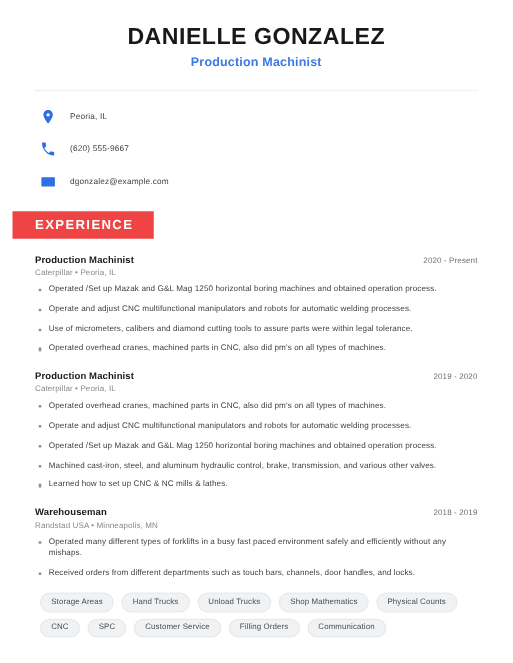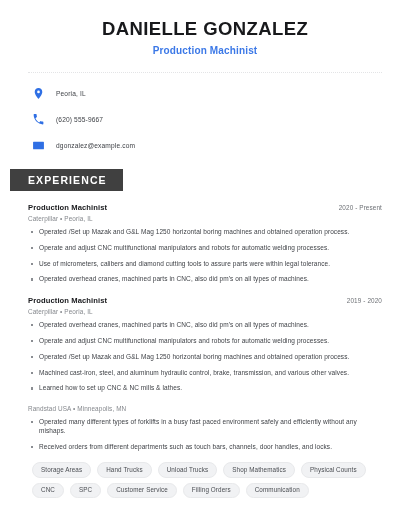--- a/index.html
+++ b/index.html
@@ -72,21 +72,21 @@
   .c-icon svg { display: block; }
   .c-text {
     font-size: 6.6px;
     color: #3c3f44;
     letter-spacing: 0.15px;
   }
 
   
   .section-badge {
     display: inline-block;
-    background: #404040;
+    background: #ef4444;
     color: #ffffff;
     font-size: 10.5px;
     font-weight: bold;
     letter-spacing: 1.1px;
     padding: 5px 16px 5px 12px;
     margin-left: -18px;
     padding-left: 18px;
   }
   .badge-wrap { margin-top: 16px; }
 
@@ -227,20 +227,24 @@
     <ul class="bullets">
       <li>Operated overhead cranes, machined parts in CNC, also did pm's on all types of machines.</li>
       <li>Operate and adjust CNC multifunctional manipulators and robots for automatic welding processes.</li>
       <li>Operated /Set up Mazak and G&amp;L Mag 1250 horizontal boring machines and obtained operation process.</li>
       <li>Machined cast-iron, steel, and aluminum hydraulic control, brake, transmission, and various other valves.</li>
       <li>Learned how to set up CNC &amp; NC mills &amp; lathes.</li>
     </ul>
   </div>
 
   <div class="entry">
+    <div class="entry-head">
+      <span class="entry-title">Warehouseman</span>
+      <span class="entry-dates">2018 - 2019</span>
+    </div>
     <div class="entry-sub">Randstad USA • Minneapolis, MN</div>
     <ul class="bullets">
       <li>Operated many different types of forklifts in a busy fast paced environment safely and efficiently without any mishaps.</li>
       <li>Received orders from different departments such as touch bars, channels, door handles, and locks.</li>
     </ul>
   </div>
 
 
   <div class="skills-wrap">
     <span class="chip">Storage Areas</span>

